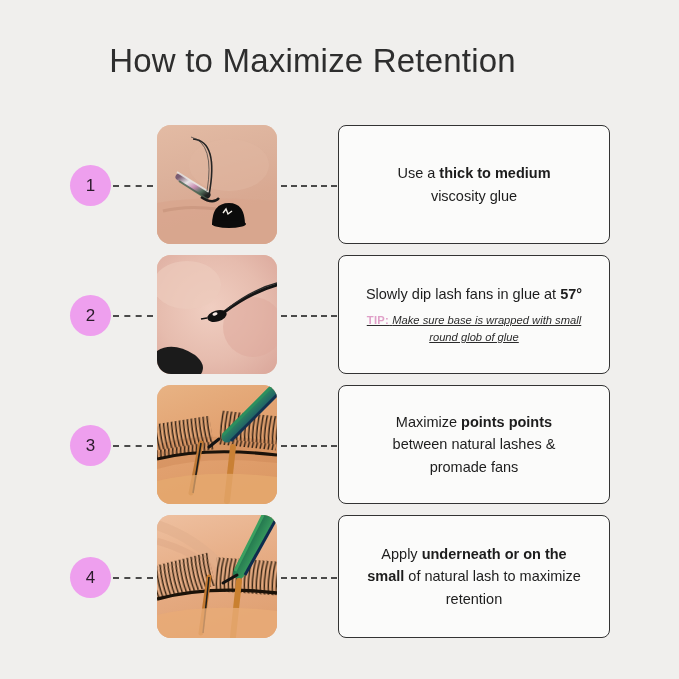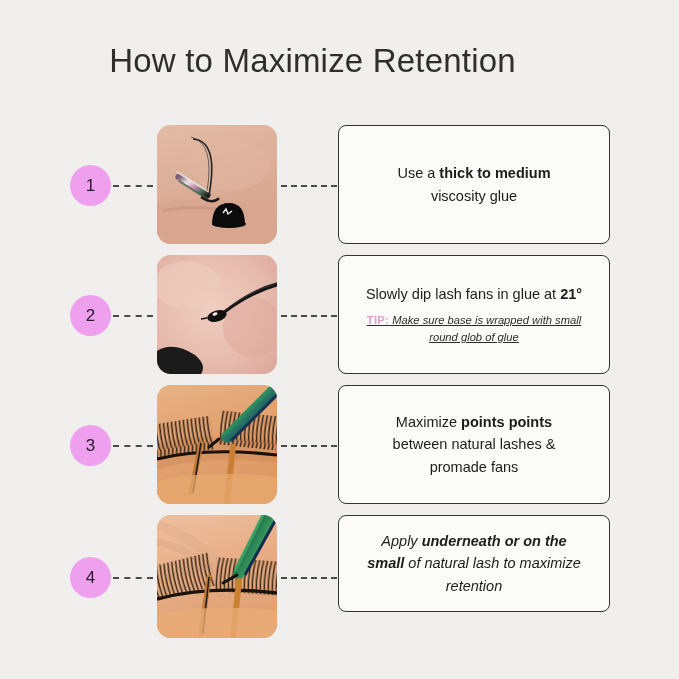--- a/index.html
+++ b/index.html
@@ -101,21 +101,21 @@
     box-sizing: border-box;
     border: 1.4px solid #333333;
     border-radius: 8px;
     background: #fbfbfa;
     display: flex;
     flex-direction: column;
     align-items: center;
     justify-content: center;
     padding: 6px 16px;
   }
-  .row.r4 .card { height: 97px; font-style: italic; }
+  .row.r4 .card { height: 123px; }
 
   .card-text {
     text-align: center;
     font-size: 14.5px;
     line-height: 1.55;
     color: #1d1d1d;
     font-family: "Liberation Sans", sans-serif;
   }
   .card-text b { font-weight: bold; }
 
@@ -205,21 +205,21 @@
         <path d="M0 96 Q 16 86 38 100 Q 50 110 44 119 L0 119 Z" fill="#1b1b1b"></path>
         <path d="M120 30 Q 92 38 66 58" stroke="#141414" stroke-width="3" fill="none" stroke-linecap="round"></path>
         <path d="M120 28 Q 96 34 70 54" stroke="#2a2a2a" stroke-width="1.3" fill="none"></path>
         <ellipse cx="60" cy="61" rx="10" ry="5.5" fill="#111" transform="rotate(-16 60 61)"></ellipse>
         <ellipse cx="58" cy="59" rx="2.6" ry="1.6" fill="#f4e7e2" transform="rotate(-16 58 59)"></ellipse>
         <path d="M50 63 L44 64" stroke="#111" stroke-width="1.6" fill="none"></path>
       </svg>
     </div>
     <div class="dash right"></div>
     <div class="card">
-      <div class="card-text">Slowly dip lash fans in glue at <b>21°</b></div>
+      <div class="card-text">Slowly dip lash fans in glue at <b>57°</b></div>
       <div class="tip">
         <span class="tip-label">TIP:</span>
         <span>Make sure base is wrapped with small round glob of glue</span>
       </div>
     </div>
   </div>
 
   <div class="row r3">
     <div class="badge">
       <span>3</span>

